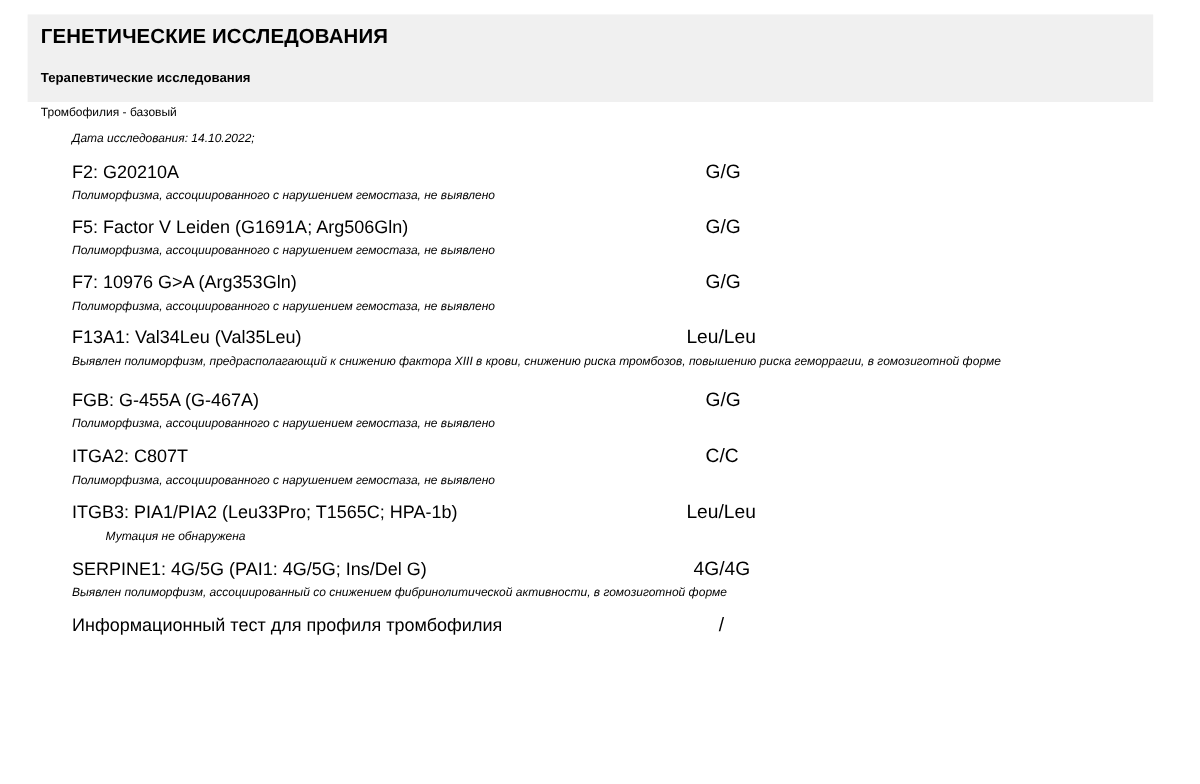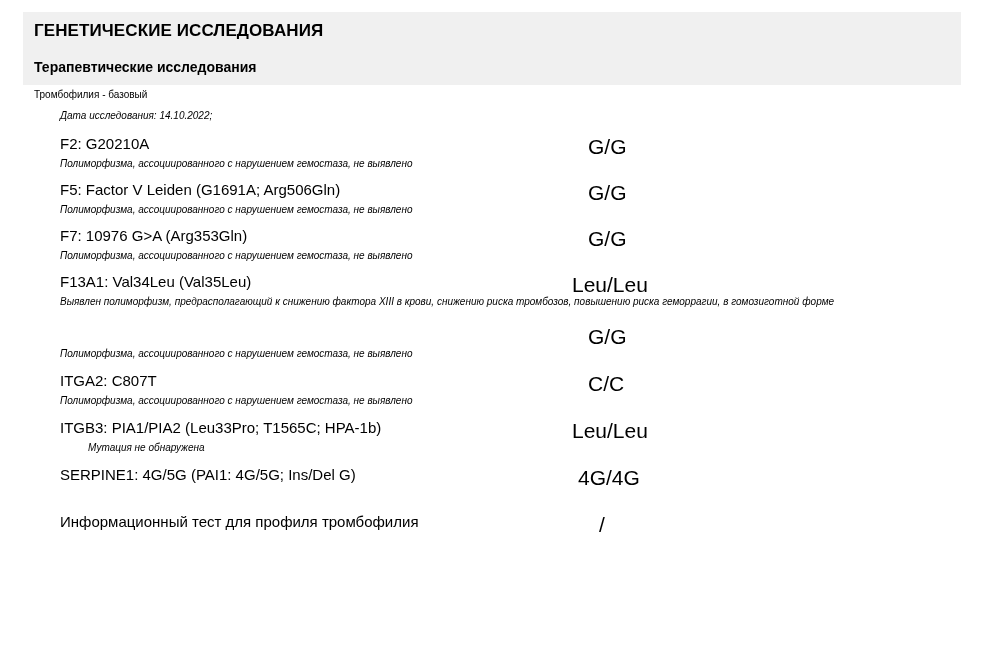--- a/index.html
+++ b/index.html
@@ -31,21 +31,21 @@
       top: 21px;
       font-size: 17px;
       font-weight: bold;
       letter-spacing: 0.1px;
       white-space: nowrap;
     }
     .subsection-title {
       position: absolute;
       left: 34px;
       top: 59px;
-      font-size: 14px;
+      font-size: 11px;
       font-weight: bold;
       white-space: nowrap;
     }
     .group-title {
       position: absolute;
       left: 34px;
       top: 89px;
       font-size: 10px;
       font-weight: normal;
       white-space: nowrap;
@@ -59,21 +59,21 @@
       white-space: nowrap;
     }
     .test-name {
       position: absolute;
       left: 60px;
       font-size: 15px;
       white-space: nowrap;
     }
     .test-result {
       position: absolute;
-      font-size: 21px;
+      font-size: 16px;
       white-space: nowrap;
     }
     .test-comment {
       position: absolute;
       left: 60px;
       width: 900px;
       font-size: 10px;
       font-style: italic;
       line-height: 12px;
     }
@@ -99,30 +99,32 @@
   <div class="test-comment" style="top:204px;">Полиморфизма, ассоциированного с нарушением гемостаза, не выявлено</div>
 
   <div class="test-name" style="top:227px;">F7: 10976 G&gt;A (Arg353Gln)</div>
   <div class="test-result" style="left:588px; top:227px;">G/G</div>
   <div class="test-comment" style="top:250px;">Полиморфизма, ассоциированного с нарушением гемостаза, не выявлено</div>
 
   <div class="test-name" style="top:273px;">F13A1: Val34Leu (Val35Leu)</div>
   <div class="test-result" style="left:572px; top:273px;">Leu/Leu</div>
   <div class="test-comment" style="top:296px;">Выявлен полиморфизм, предрасполагающий к снижению фактора XIII в крови, снижению риска тромбозов, повышению риска геморрагии, в гомозиготной форме</div>
 
+  <div class="test-name" style="top:325px;">FGB: G-455A (G-467A)</div>
   <div class="test-result" style="left:588px; top:325px;">G/G</div>
   <div class="test-comment" style="top:348px;">Полиморфизма, ассоциированного с нарушением гемостаза, не выявлено</div>
 
   <div class="test-name" style="top:372px;">ITGA2: C807T</div>
   <div class="test-result" style="left:588px; top:372px;">C/C</div>
   <div class="test-comment" style="top:395px;">Полиморфизма, ассоциированного с нарушением гемостаза, не выявлено</div>
 
   <div class="test-name" style="top:419px;">ITGB3: PIA1/PIA2 (Leu33Pro; T1565C; HPA-1b)</div>
   <div class="test-result" style="left:572px; top:419px;">Leu/Leu</div>
   <div class="test-comment" style="top:442px;margin-left:28px;">Мутация не обнаружена</div>
 
   <div class="test-name" style="top:466px;">SERPINE1: 4G/5G (PAI1: 4G/5G; Ins/Del G)</div>
   <div class="test-result" style="left:578px; top:466px;">4G/4G</div>
+  <div class="test-comment" style="top:489px;">Выявлен полиморфизм, ассоциированный со снижением фибринолитической активности, в гомозиготной форме</div>
 
   <div class="test-name" style="top:513px;">Информационный тест для профиля тромбофилия</div>
   <div class="test-result" style="left:599px; top:513px;">/</div>
 
 </div>
 
 </body></html>

